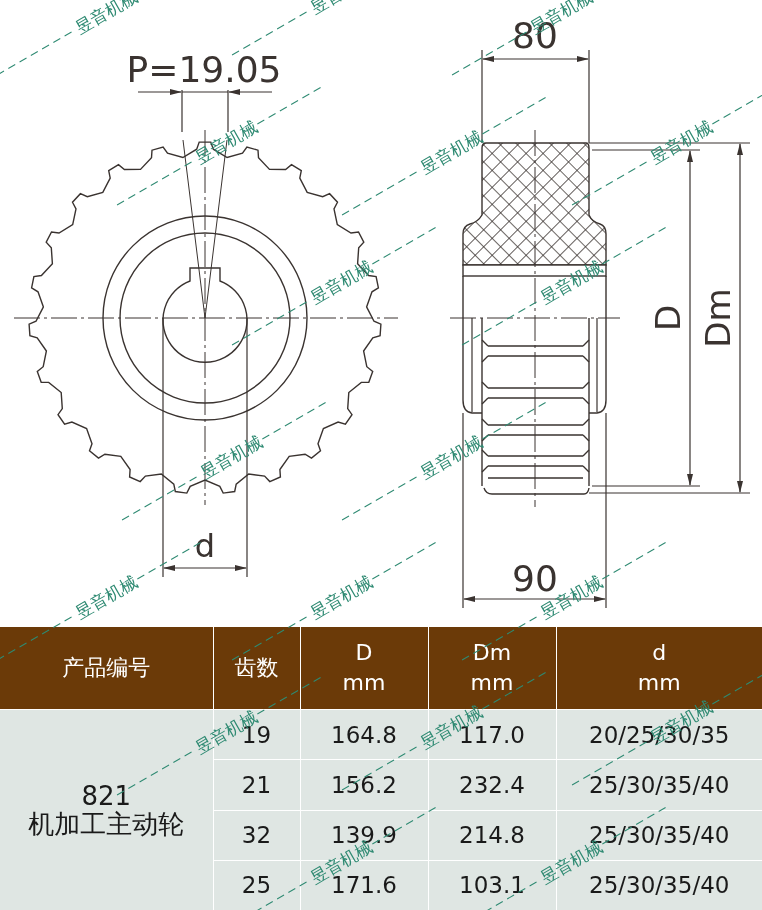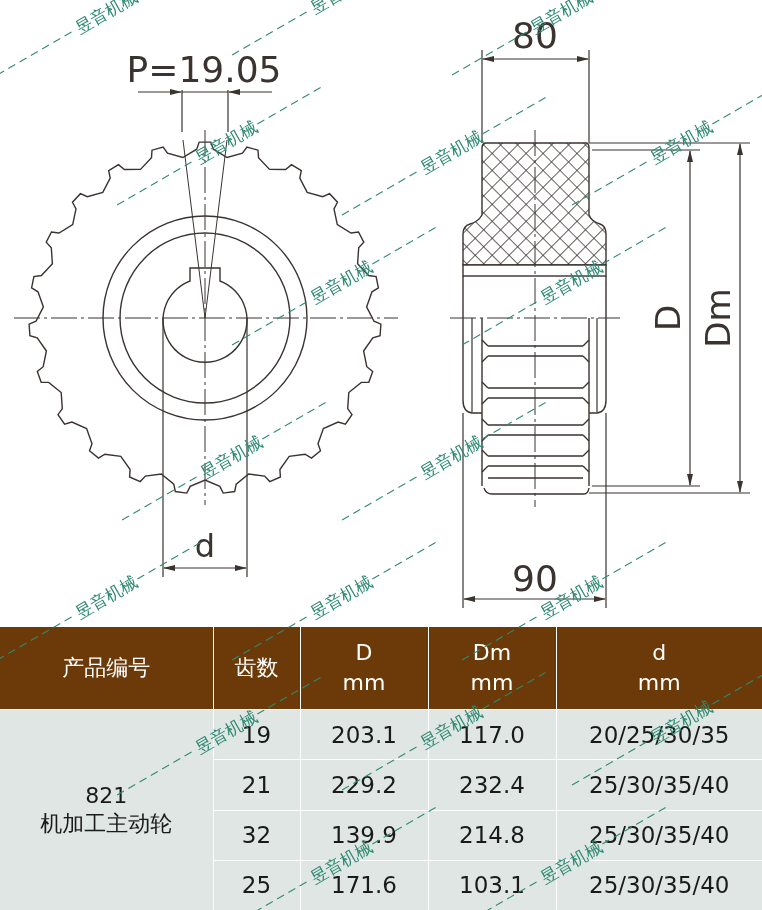--- a/index.html
+++ b/index.html
@@ -10,21 +10,21 @@
   .dimtext { font-family: "DejaVu Sans", sans-serif; fill: #3a3330; }
   #spec-table { position: absolute; left: 0; top: 627px; width: 762px; height: 283px;
                 border-collapse: collapse; table-layout: fixed; }
   #spec-table th { background: #6b3a08; color: #ffffff; font-weight: normal;
                    font-size: 22px; line-height: 30px; height: 82px; padding: 0;
                    border-left: 1px solid #ffffff; text-align: center; vertical-align: middle; }
   #spec-table th:first-child { border-left: none; }
   #spec-table td { background: #dfe6e3; color: #1a1a1a; font-size: 23px; height: 49px;
                    padding: 0; text-align: center; vertical-align: middle;
                    border-left: 1px solid #ffffff; border-top: 1px solid #ffffff; }
-  #spec-table td.product { border-left: none; font-size: 22px; line-height: 28px; margin-left: 32px; }
+  #spec-table td.product { border-left: none; font-size: 26px; line-height: 28px; margin-left: 32px; }
   .th-line { display: block; }
   #watermarks { position: absolute; left: 0; top: 0; width: 762px; height: 910px; pointer-events: none; }
   .wm-text { font-family: "DejaVu Sans", sans-serif; fill: #2e8a72; font-size: 17px; }
 </style>
 </head>
 <body>
 
 <div id="drawing">
   <svg width="762" height="627" viewBox="0 0 762 627" xmlns="http://www.w3.org/2000/svg">
     <defs>
@@ -148,27 +148,27 @@
       </th>
     </tr>
   </thead>
   <tbody>
     <tr>
       <td class="product" rowspan="4">
         <span class="th-line">821</span>
         <span class="th-line">机加工主动轮</span>
       </td>
       <td>19</td>
-      <td>203.1</td>
+      <td>164.8</td>
       <td>117.0</td>
       <td>20/25/30/35</td>
     </tr>
     <tr>
       <td>21</td>
-      <td>229.2</td>
+      <td>156.2</td>
       <td>232.4</td>
       <td>25/30/35/40</td>
     </tr>
     <tr>
       <td>32</td>
       <td>139.9</td>
       <td>214.8</td>
       <td>25/30/35/40</td>
     </tr>
     <tr>

